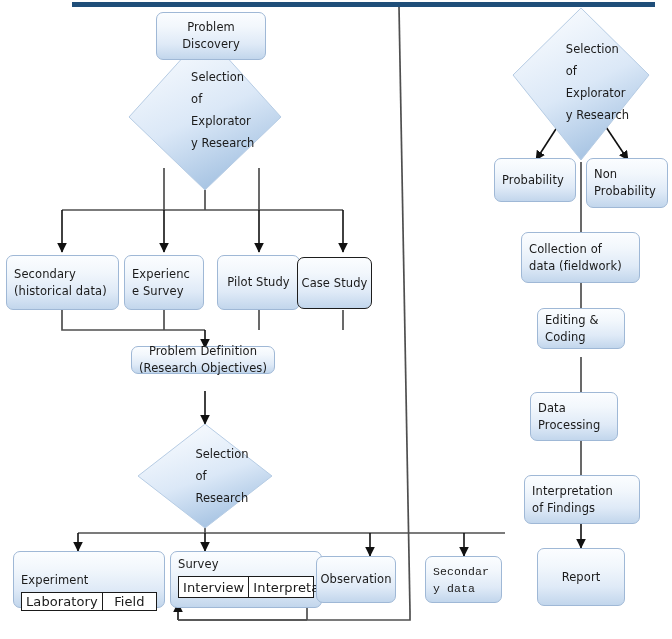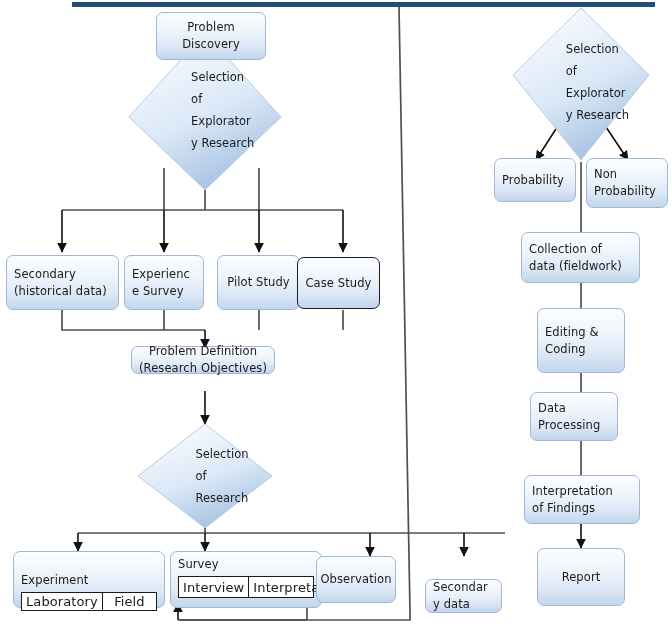--- a/index.html
+++ b/index.html
@@ -179,21 +179,21 @@
 
   <div class="node" style="left:124px;top:255px;width:80px;height:55px;">
     <div class="ln">Experienc</div>
     <div class="ln">e Survey</div>
   </div>
 
   <div class="node center" style="left:210px;top:255px;width:83px;height:55px;margin-left:7px;">
     <div class="ln">Pilot Study</div>
   </div>
 
-  <div class="node center selected" style="left:297px;top:257px;width:83px;height:52px;">
+  <div class="node center selected" style="left:297px;top:257px;width:75px;height:52px;">
     <div class="ln">Case Study</div>
   </div>
 
   <div class="node center" style="left:131px;top:346px;width:144px;height:28px;">
     <div class="ln">Problem Definition</div>
     <div class="ln">(Research Objectives)</div>
   </div>
 
   <div class="node" style="left:13px;top:551px;width:152px;height:57px;justify-content:flex-start;padding-top:20px;">
     <div class="ln title-left">Experiment</div>
@@ -208,40 +208,40 @@
     <div class="subrow">
       <div class="cell" style="flex:0.86">Interview</div>
       <div class="cell" style="flex:1.14">Interpretation</div>
     </div>
   </div>
 
   <div class="node center" style="left:316px;top:556px;width:80px;height:47px;">
     <div class="ln">Observation</div>
   </div>
 
-  <div class="node" style="left:425px;top:579px;width:77px;height:34px;">
+  <div class="node" style="left:425px;top:556px;width:77px;height:47px;font-family:Liberation Mono, monospace;">
     <div class="ln">Secondar</div>
     <div class="ln">y data</div>
   </div>
 
   <div class="node" style="left:494px;top:158px;width:82px;height:44px;">
     <div class="ln">Probability</div>
   </div>
 
   <div class="node" style="left:586px;top:158px;width:82px;height:50px;">
     <div class="ln">Non</div>
     <div class="ln">Probability</div>
   </div>
 
   <div class="node" style="left:521px;top:232px;width:119px;height:51px;">
     <div class="ln">Collection of</div>
     <div class="ln">data (fieldwork)</div>
   </div>
 
-  <div class="node" style="left:537px;top:308px;width:88px;height:65px;">
+  <div class="node" style="left:537px;top:308px;width:88px;height:41px;">
     <div class="ln">Editing &amp;</div>
     <div class="ln">Coding</div>
   </div>
 
   <div class="node" style="left:530px;top:392px;width:88px;height:49px;">
     <div class="ln">Data</div>
     <div class="ln">Processing</div>
   </div>
 
   <div class="node" style="left:524px;top:475px;width:116px;height:49px;">

